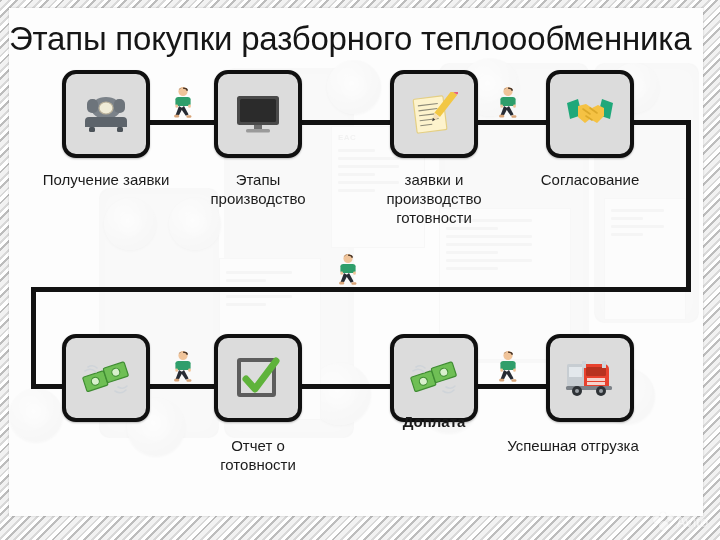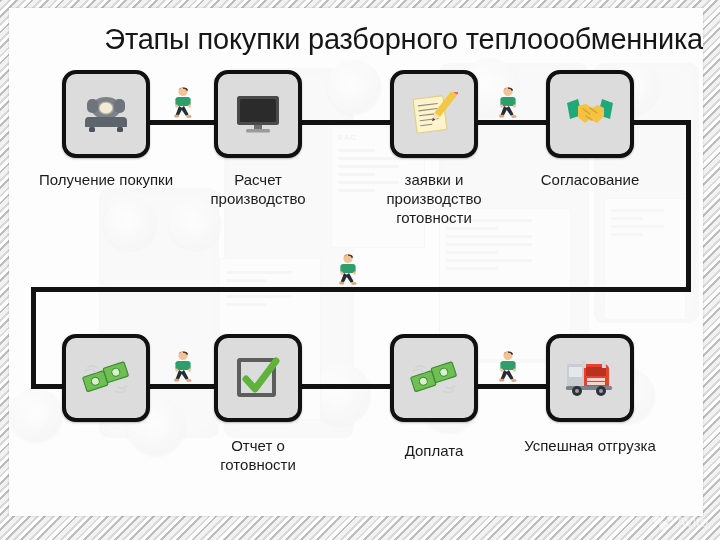--- a/index.html
+++ b/index.html
@@ -46,22 +46,22 @@
   }
   .doc i.s{width:40%;}
   .doc i.m{width:66%;}
   .doc b{
     position:absolute;left:6px;top:6px;font-style:normal;font-weight:bold;
     font-size:8px;color:#b9b9b9;letter-spacing:.5px;
   }
 
   
   #title{
-    position:absolute;left:0;top:14px;width:694px;text-align:right;
-    font-size:29px;line-height:34px;color:#161616;letter-spacing:-.2px;
+    position:absolute;left:0;top:14px;width:694px;text-align:left;
+    font-size:33px;line-height:34px;color:#161616;letter-spacing:-.2px;
     white-space:nowrap;
   }
 
   
   .line{position:absolute;background:#121212;}
   .line.h{height:5px;}
   .line.v{width:5px;}
 
   
   .box{
@@ -218,25 +218,25 @@
         <svg width="48" height="38" viewBox="0 0 48 38">
           <polygon points="1,8 12,4 16,20 4,24" fill="#1fa87a"></polygon>
           <polygon points="47,8 36,4 32,20 44,24" fill="#1fa87a"></polygon>
           <path d="M12 11 l8 -2 l6 4 l6 -3 l6 3 v8 l-7 7 l-7 -4 l-5 4 l-7 -6 z" fill="#f5c243"></path>
           <path d="M17 14 l7 5 M24 13 l7 5 M20 21 l6 4" stroke="#dba92a" stroke-width="1.6" fill="none" stroke-linecap="round"></path>
         </svg>
       </span>
     </div>
 
     <div class="label" style="left:7px;top:162px;width:180px;">
-      <div>Получение покупки</div>
+      <div>Получение заявки</div>
     </div>
 
     <div class="label" style="left:177px;top:162px;width:144px;">
-      <div>Расчет</div>
+      <div>Этапы</div>
       <div>производство</div>
     </div>
 
     <div class="label" style="left:330px;top:162px;width:190px;">
       <div>заявки и</div>
       <div>производство</div>
       <div>готовности</div>
     </div>
 
     <div class="label" style="left:505px;top:162px;width:152px;">
@@ -305,25 +305,25 @@
         </svg>
       </span>
     </div>
 
 
     <div class="label" style="left:196px;top:428px;width:106px;">
       <div>Отчет о</div>
       <div>готовности</div>
     </div>
 
-    <div class="label" style="left:360px;top:433px;width:130px;">
+    <div class="label" style="left:360px;top:404px;width:130px;font-weight:bold;">
       <div>Доплата</div>
     </div>
 
-    <div class="label" style="left:488px;top:428px;width:186px;text-align:center;">
+    <div class="label" style="left:471px;top:428px;width:186px;text-align:center;">
       <div>Успешная отгрузка</div>
     </div>
 
     <div class="walker" style="left:163px;top:78px;">
       <svg width="22" height="34" viewBox="0 0 22 34">
         <circle cx="11" cy="5.5" r="4.6" fill="#f0c49a"></circle>
         <path d="M6.4 4.2 q4.6 -5.4 9.2 0 q-1.2 -2.6 -4.6 -2.6 q-3.4 0 -4.6 2.6 z" fill="#4a3526"></path>
         <path d="M11 1.4 q5 0 5 3.2 l-1.4 .5 q-.4 -2.3 -3.6 -2.3 z" fill="#4a3526"></path>
         <path d="M6.2 11 h9.6 a2 2 0 0 1 2 2 v7 h-13.6 v-7 a2 2 0 0 1 2 -2 z" fill="#2f9e6b"></path>
         <rect x="3.4" y="11.6" width="3.2" height="8" rx="1.6" fill="#2f9e6b"></rect>

